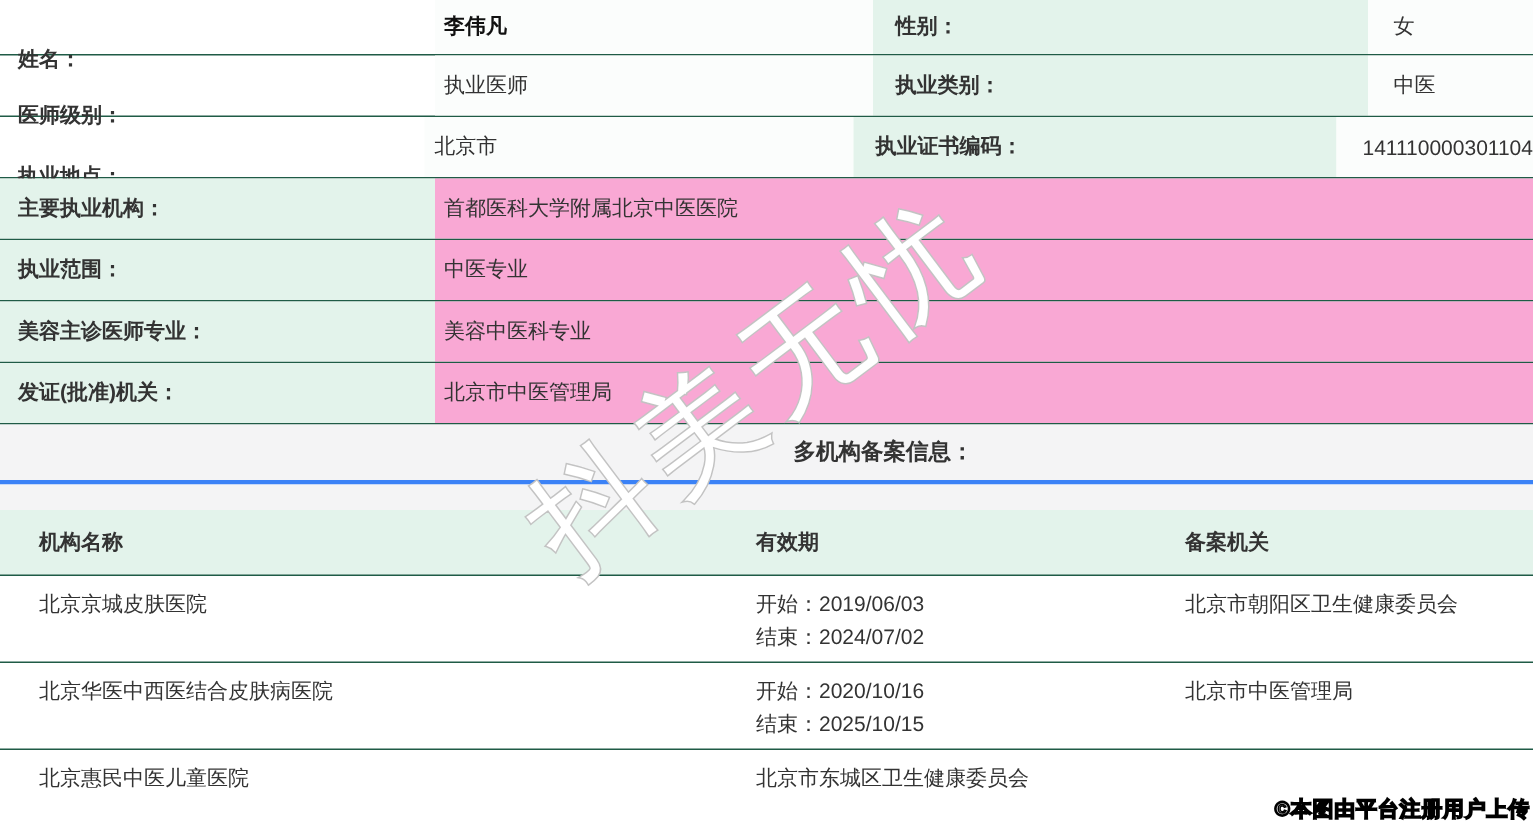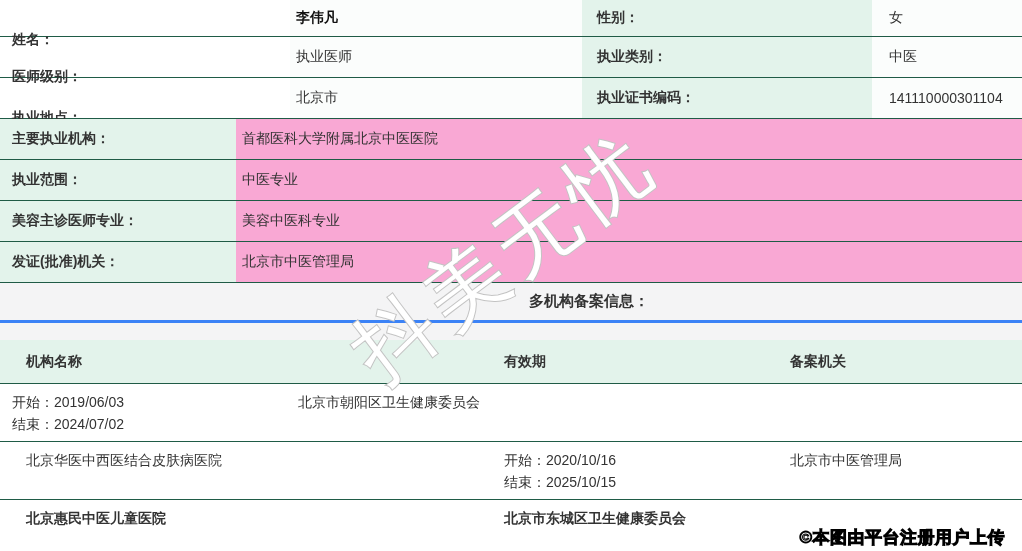--- a/index.html
+++ b/index.html
@@ -18,23 +18,23 @@
     font-size:14px;
   }
   .row{display:flex;border-bottom:1px solid var(--line);}
   .cell{display:flex;align-items:center;}
   .lbl{background:var(--labelbg);font-weight:bold;}
   .val{background:var(--valbg);}
   .h1{height:37px;}
   .h2{height:41px;}
   .c1{width:290px;padding-left:12px;margin-top:40px;}
   .c2{width:292px;padding-left:6px;}
-  .c3{width:290px;padding-left:15px;}
+  .c3{width:330px;padding-left:15px;}
   .c4{flex:1;padding-left:17px;}
-  .fl{width:236px;padding-left:12px;}
+  .fl{width:290px;padding-left:12px;}
   .fv{flex:1;padding-left:6px;background:#f9a8d4;}
   .name-bold{font-weight:bold;color:#111;}
   
   .section-head{
     height:40px;background:var(--sectionbg);
     display:flex;align-items:center;justify-content:center;
     border-bottom:3px solid #3b82f6;
   }
   .section-head span{font-weight:bold;font-size:15px;padding-left:156px;}
   .section-gap{height:17px;background:var(--sectionbg);}
@@ -42,38 +42,38 @@
   .rec-head{
     display:flex;align-items:center;height:44px;
     background:var(--labelbg);border-bottom:1px solid var(--line);
     font-weight:bold;
   }
   .rec-row{
     display:flex;align-items:flex-start;height:58px;
     background:#ffffff;border-bottom:1px solid var(--line);
     padding-top:7px;line-height:22px;
   }
-  .rec-row.last{border-bottom:none;height:49px;font-weight:bold;}
+  .rec-row.last{border-bottom:none;height:49px;}
   .rc1{width:492px;padding-left:26px;}
   .rc2{width:286px;padding-left:12px;}
   .rc3{flex:1;padding-left:12px;}
   
   .watermark{
     position:absolute;left:505px;top:258px;
     transform:translate(-50%,-50%) rotate(-37deg);
     font-size:80px;letter-spacing:8px;white-space:nowrap;
     color:#ffffff;
     -webkit-text-stroke:2px #c3c3c3;
     paint-order:stroke fill;
     pointer-events:none;z-index:5;
   }
   
   .copyright{
-    position:absolute;right:17px;bottom:2px;z-index:6;
-    font-weight:bold;font-size:17px;letter-spacing:0.5px;
+    position:absolute;right:2px;bottom:2px;z-index:6;
+    font-weight:bold;font-size:14px;letter-spacing:0.5px;
     color:#d9d9d9;
     -webkit-text-stroke:1px #000000;
   }
 </style>
 </head>
 <body>
 
 <div class="row h1">
   <div class="cell lbl c1">姓名：</div>
   <div class="cell val c2 name-bold">李伟凡</div>
@@ -115,20 +115,21 @@
 </div>
 <div class="section-gap"></div>
 
 <div class="rec-head">
   <div class="rc1">机构名称</div>
   <div class="rc2">有效期</div>
   <div class="rc3">备案机关</div>
 </div>
 
 <div class="rec-row">
+  <div class="rc1">北京京城皮肤医院</div>
   <div class="rc2">
     <div>开始：2019/06/03</div>
     <div>结束：2024/07/02</div>
   </div>
   <div class="rc3">北京市朝阳区卫生健康委员会</div>
 </div>
 <div class="rec-row">
   <div class="rc1">北京华医中西医结合皮肤病医院</div>
   <div class="rc2">
     <div>开始：2020/10/16</div>

